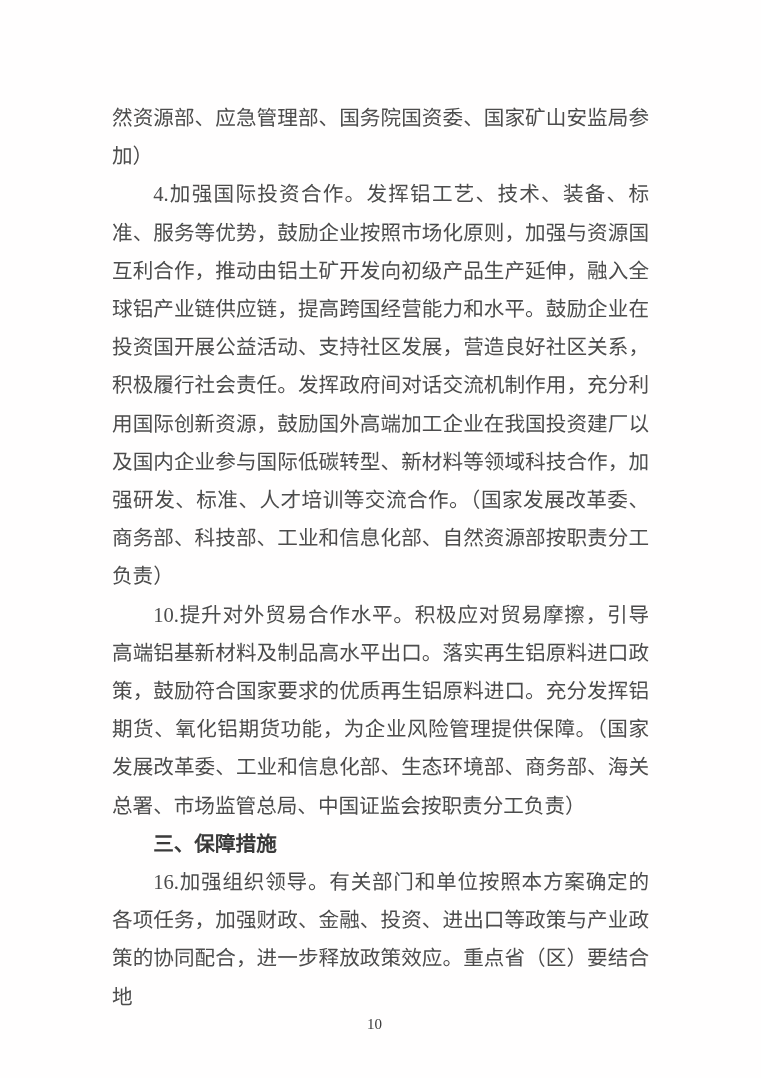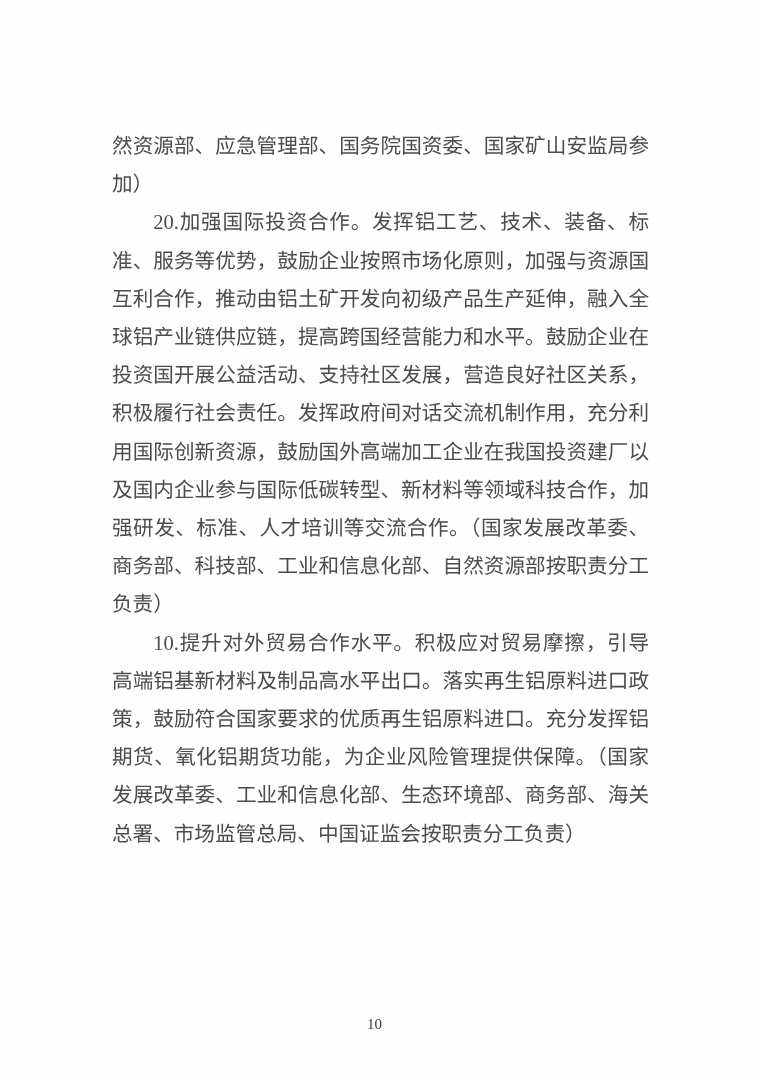--- a/index.html
+++ b/index.html
@@ -24,21 +24,20 @@
     top: 99px;
     width: 537px;
     font-family: "Liberation Serif", "DejaVu Serif", serif;
     font-size: 20.6px;
     line-height: 38.2px;
     color: #4c4c4c;
     text-align: justify;
     text-justify: inter-character;
     text-align-last: left;
     word-break: break-all;
-    margin-top: 28px;
   }
   .text-block p {
     margin: 0;
     padding: 0;
   }
   .text-block p.indent {
     text-indent: 2em;
   }
   .text-block p.heading {
     font-family: "Liberation Sans", "DejaVu Sans", sans-serif;
@@ -55,17 +54,19 @@
     font-size: 15px;
     color: #3b3b3b;
   }
 </style>
 </head>
 <body>
 
 <main class="page">
   <section class="text-block" id="paragraph-container">
       <p>然资源部、应急管理部、国务院国资委、国家矿山安监局参加）</p>
-      <p class="indent">20.加强国际投资合作。发挥铝工艺、技术、装备、标准、服务等优势，鼓励企业按照市场化原则，加强与资源国互利合作，推动由铝土矿开发向初级产品生产延伸，融入全球铝产业链供应链，提高跨国经营能力和水平。鼓励企业在投资国开展公益活动、支持社区发展，营造良好社区关系，积极履行社会责任。发挥政府间对话交流机制作用，充分利用国际创新资源，鼓励国外高端加工企业在我国投资建厂以及国内企业参与国际低碳转型、新材料等领域科技合作，加强研发、标准、人才培训等交流合作。（国家发展改革委、商务部、科技部、工业和信息化部、自然资源部按职责分工负责）</p>
+      <p class="indent">4.加强国际投资合作。发挥铝工艺、技术、装备、标准、服务等优势，鼓励企业按照市场化原则，加强与资源国互利合作，推动由铝土矿开发向初级产品生产延伸，融入全球铝产业链供应链，提高跨国经营能力和水平。鼓励企业在投资国开展公益活动、支持社区发展，营造良好社区关系，积极履行社会责任。发挥政府间对话交流机制作用，充分利用国际创新资源，鼓励国外高端加工企业在我国投资建厂以及国内企业参与国际低碳转型、新材料等领域科技合作，加强研发、标准、人才培训等交流合作。（国家发展改革委、商务部、科技部、工业和信息化部、自然资源部按职责分工负责）</p>
       <p class="indent">10.提升对外贸易合作水平。积极应对贸易摩擦，引导高端铝基新材料及制品高水平出口。落实再生铝原料进口政策，鼓励符合国家要求的优质再生铝原料进口。充分发挥铝期货、氧化铝期货功能，为企业风险管理提供保障。（国家发展改革委、工业和信息化部、生态环境部、商务部、海关总署、市场监管总局、中国证监会按职责分工负责）</p>
+      <p class="indent heading">三、保障措施</p>
+      <p class="indent">16.加强组织领导。有关部门和单位按照本方案确定的各项任务，加强财政、金融、投资、进出口等政策与产业政策的协同配合，进一步释放政策效应。重点省（区）要结合地</p>
     </section>
   <div class="page-number">10</div>
 </main>
 
 </body></html>

